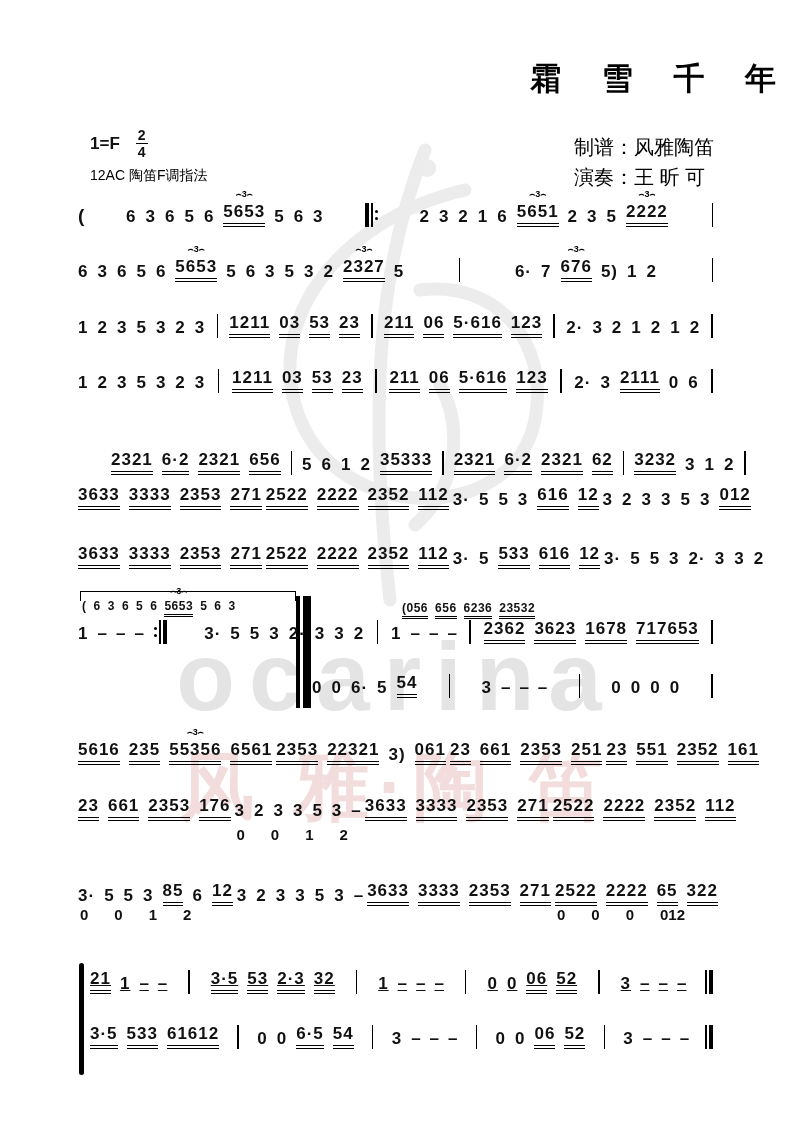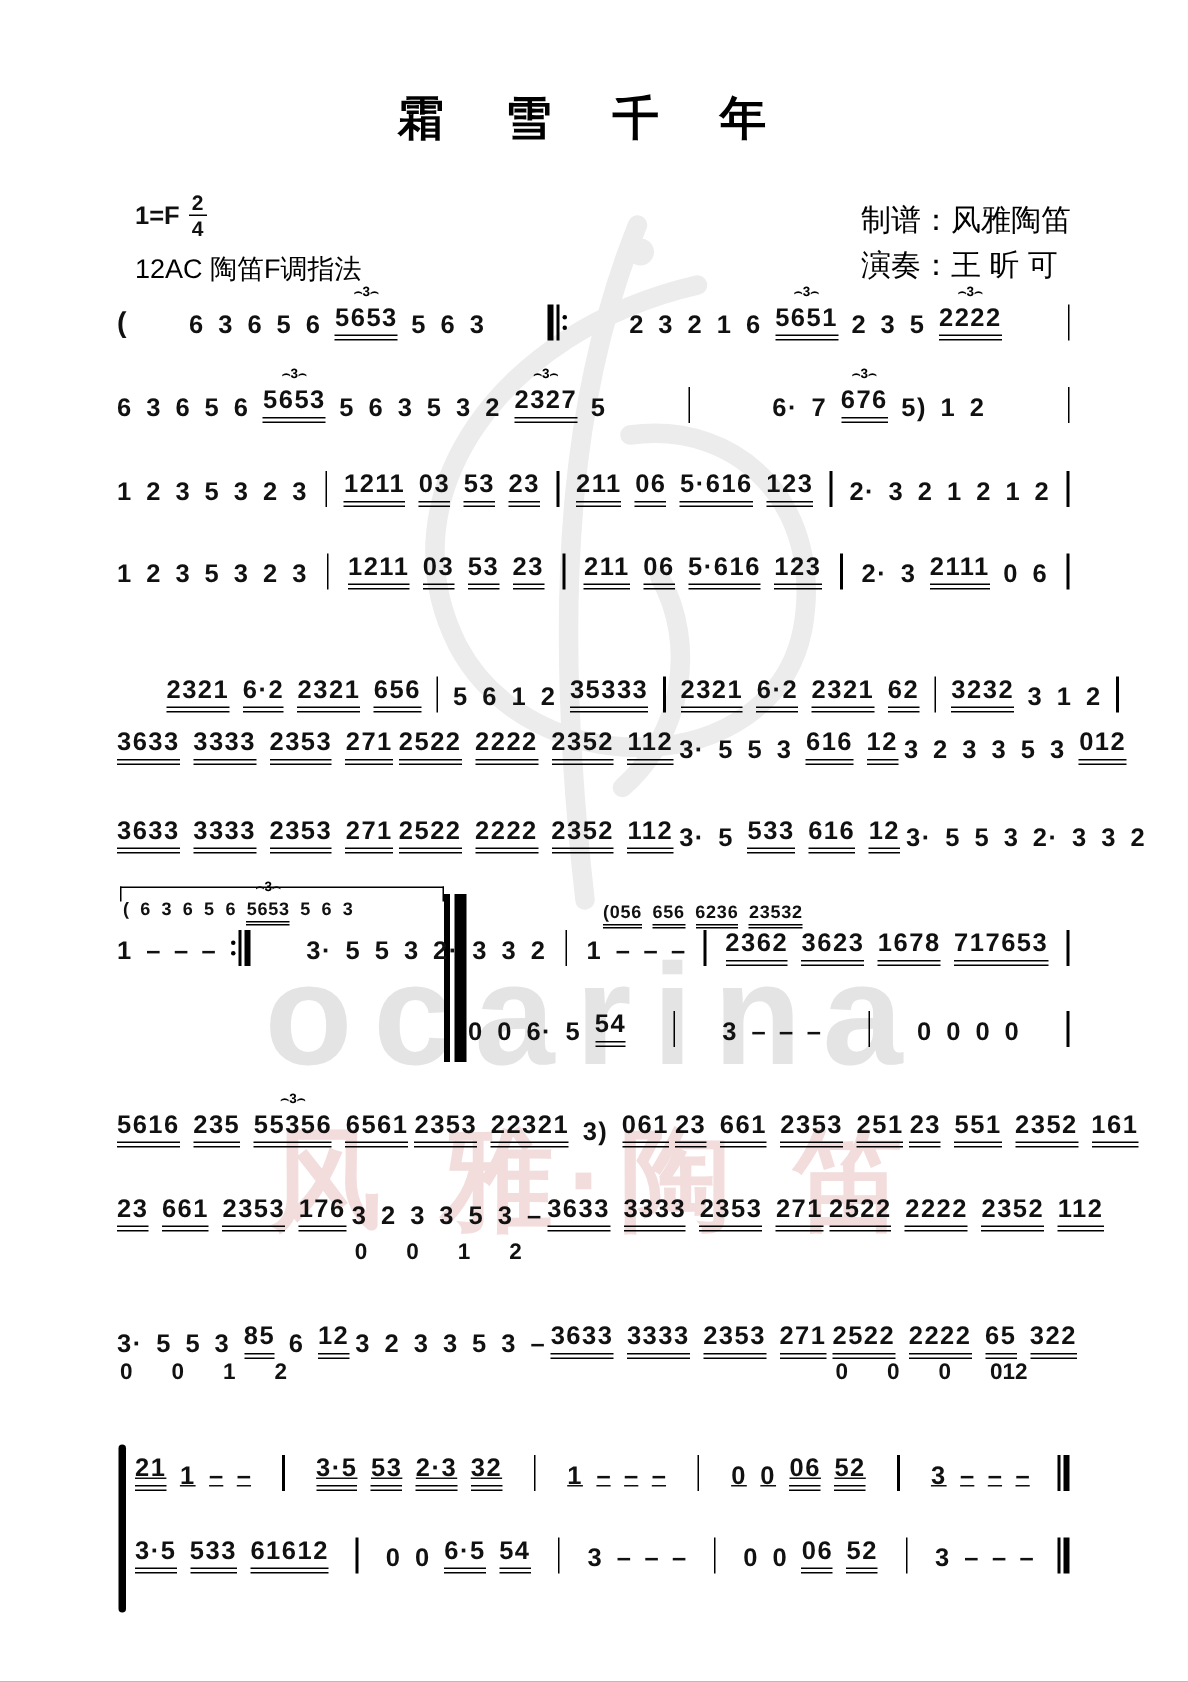--- a/index.html
+++ b/index.html
@@ -1,26 +1,26 @@
 <!DOCTYPE html>
 <html><head>
 <meta charset="utf-8">
 <style>
   html,body{margin:0;padding:0;background:#888;}
   .page{position:relative;width:792px;height:1121px;background:#ffffff;overflow:hidden;
         font-family:"Liberation Sans",sans-serif;color:#111;}
   
-  .title{position:absolute;top:58px;left:0;width:100%;text-align:center;
+  .title{position:absolute;top:58px;left:0;width:100%;text-align:right;
          font-size:31px;font-weight:bold;letter-spacing:16px;color:#000;}
   .meta-left{position:absolute;top:128px;left:90px;}
-  .keysig{font-size:17px;font-weight:bold;display:flex;align-items:center;gap:6px;}
+  .keysig{font-size:17px;font-weight:bold;display:flex;align-items:center;gap:16px;}
   .frac{display:inline-flex;flex-direction:column;align-items:center;line-height:1;font-size:14px;font-weight:bold;}
   .frac .num{border-bottom:1.5px solid #000;padding:0 2px 1px;}
   .frac .den{padding-top:1px;}
-  .fingering{font-size:18px;margin-top:8px;color:#000;}
+  .fingering{font-size:14px;margin-top:8px;color:#000;}
   .credits{position:absolute;top:132px;right:78px;text-align:left;font-size:20px;line-height:1.5;color:#000;}
   
   .swirl{position:absolute;left:215px;top:130px;pointer-events:none;}
   .wm-en{position:absolute;top:622px;left:50%;transform:translateX(-50%);
          font-size:96px;font-weight:bold;letter-spacing:14px;color:#e4e4e4;pointer-events:none;}
   .wm-cn{position:absolute;top:738px;left:50%;transform:translateX(-50%);white-space:nowrap;
          font-size:74px;font-weight:bold;letter-spacing:10px;color:#f2dcdc;pointer-events:none;}
   
   .line{position:absolute;left:78px;width:637px;display:flex;align-items:flex-end;
         justify-content:space-between;font-weight:bold;font-size:17px;white-space:nowrap;}

